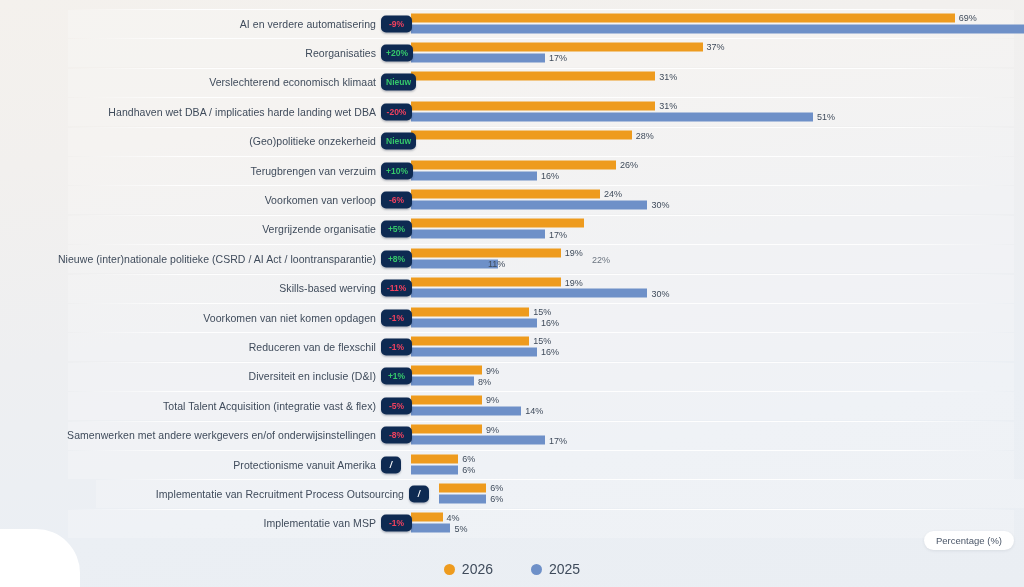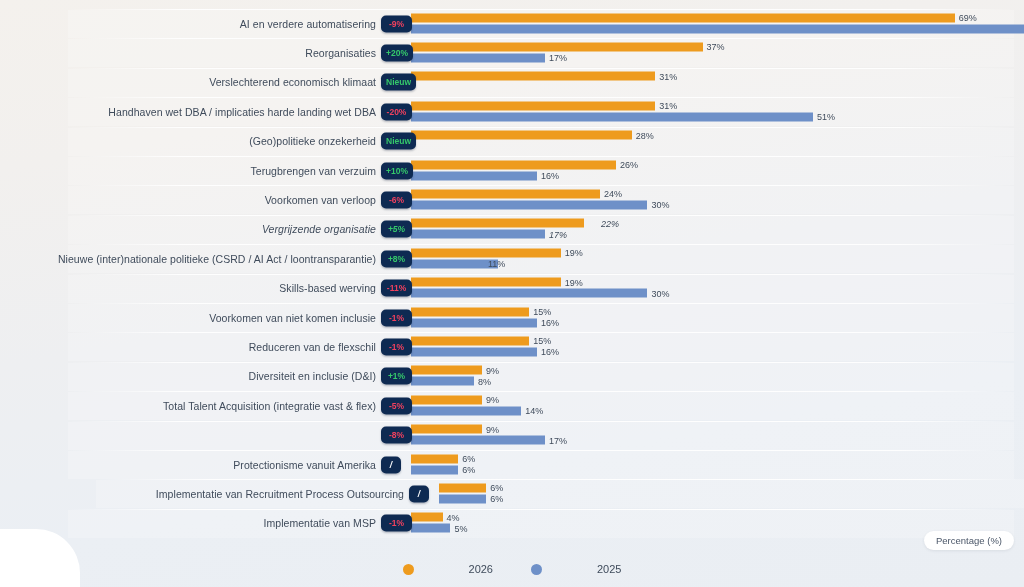--- a/index.html
+++ b/index.html
@@ -62,21 +62,21 @@
     margin-left:4px; font-size:9px; color:#3F4B5B; white-space:nowrap;
   }
   #legend{
     position:absolute; left:0; bottom:8px; width:1024px; height:20px;
     display:flex; justify-content:center; align-items:center; gap:38px;
   }
   .legend-item{ display:flex; align-items:center; gap:7px; }
   .legend-dot{ width:11px; height:11px; border-radius:50%; }
   .legend-dot.d2026{ background:#EE9B1E; }
   .legend-dot.d2025{ background:#6E90C8; }
-  .legend-text{ font-size:11px; color:#3F4B5B;margin-left:48px; }
+  .legend-text{ font-size:14px; color:#3F4B5B; }
   #axis-pill{
     position:absolute; right:10px; top:531px;
     background:#FFFFFF; border-radius:11px;
     padding:4px 12px; font-size:9.5px; color:#4A5668;
     box-shadow:0 1px 3px rgba(60,70,90,.10);
   }
 </style>
 </head>
 <body>
 
@@ -179,29 +179,29 @@
         <div class="bar-wrap b2026" style="width: 189.12px;">
           <div class="bar c2026" style="width: 189.12px;"></div>
           <div class="val" style="left: 189.12px;">24%</div>
         </div>
         <div class="bar-wrap b2025" style="width: 236.4px;">
           <div class="bar c2025" style="width: 236.4px;"></div>
           <div class="val" style="left: 236.4px;">30%</div>
         </div>
       </div>
     </div>
-    <div class="row" style="top: 214.8px; font-style: italic;">
+    <div class="row" style="top: 214.8px;">
       <div class="row-sep"></div>
       <div class="row-band"></div>
       <div class="cat-label">Vergrijzende organisatie</div>
       <div class="badge pos">+5%</div>
       <div class="bars">
         <div class="bar-wrap b2026" style="width: 173.36px;">
           <div class="bar c2026" style="width: 173.36px;"></div>
-          <div class="val" style="left: 186px;">22%</div>
+          <div class="val" style="left: 177px; margin-top: 36px;">22%</div>
         </div>
         <div class="bar-wrap b2025" style="width: 133.96px;">
           <div class="bar c2025" style="width: 133.96px;"></div>
           <div class="val" style="left: 133.96px;">17%</div>
         </div>
       </div>
     </div>
     <div class="row" style="top: 244.2px;">
       <div class="row-sep"></div>
       <div class="row-band"></div>
@@ -230,21 +230,21 @@
         </div>
         <div class="bar-wrap b2025" style="width: 236.4px;">
           <div class="bar c2025" style="width: 236.4px;"></div>
           <div class="val" style="left: 236.4px;">30%</div>
         </div>
       </div>
     </div>
     <div class="row" style="top: 303px;">
       <div class="row-sep"></div>
       <div class="row-band"></div>
-      <div class="cat-label">Voorkomen van niet komen inclusie</div>
+      <div class="cat-label">Voorkomen van niet komen opdagen</div>
       <div class="badge neg">-1%</div>
       <div class="bars">
         <div class="bar-wrap b2026" style="width: 118.2px;">
           <div class="bar c2026" style="width: 118.2px;"></div>
           <div class="val" style="left: 118.2px;">15%</div>
         </div>
         <div class="bar-wrap b2025" style="width: 126.08px;">
           <div class="bar c2025" style="width: 126.08px;"></div>
           <div class="val" style="left: 126.08px;">16%</div>
         </div>
@@ -294,20 +294,21 @@
         </div>
         <div class="bar-wrap b2025" style="width: 110.32px;">
           <div class="bar c2025" style="width: 110.32px;"></div>
           <div class="val" style="left: 110.32px;">14%</div>
         </div>
       </div>
     </div>
     <div class="row" style="top: 420.6px;">
       <div class="row-sep"></div>
       <div class="row-band"></div>
+      <div class="cat-label">Samenwerken met andere werkgevers en/of onderwijsinstellingen</div>
       <div class="badge neg">-8%</div>
       <div class="bars">
         <div class="bar-wrap b2026" style="width: 70.92px;">
           <div class="bar c2026" style="width: 70.92px;"></div>
           <div class="val" style="left: 70.92px;">9%</div>
         </div>
         <div class="bar-wrap b2025" style="width: 133.96px;">
           <div class="bar c2025" style="width: 133.96px;"></div>
           <div class="val" style="left: 133.96px;">17%</div>
         </div>

